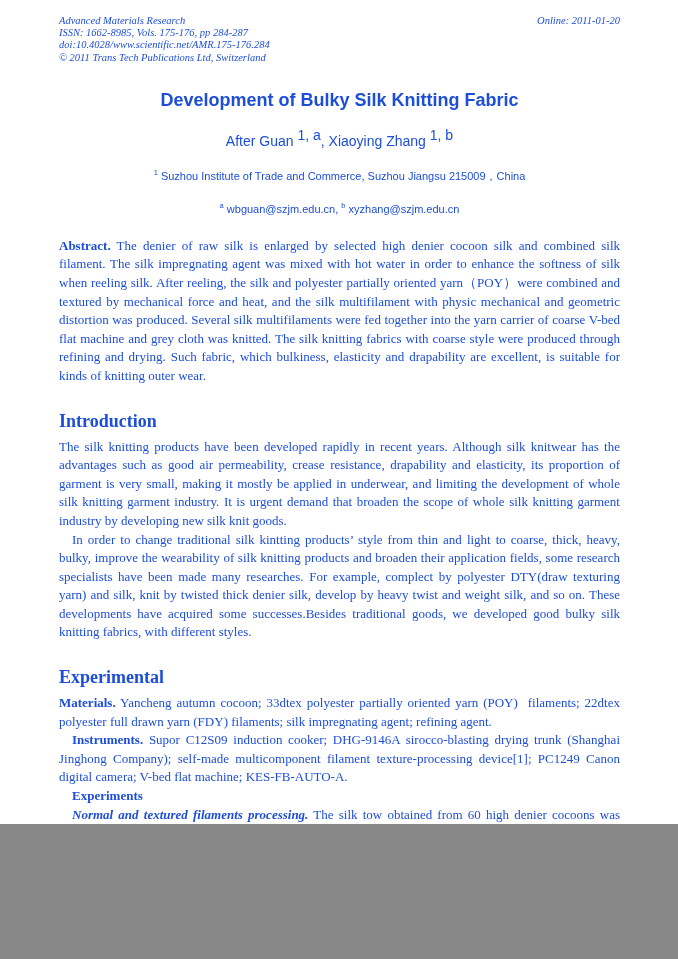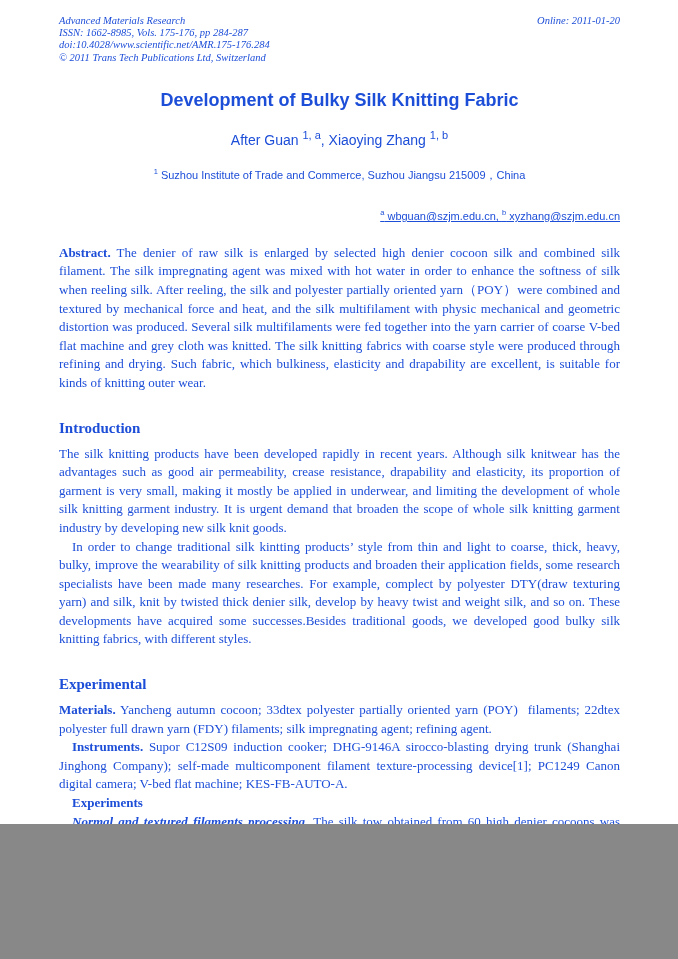--- a/index.html
+++ b/index.html
@@ -36,36 +36,35 @@
     font-size: 18px;
     line-height: 18px;
   }
   .authors {
     margin-top: 18px;
     text-align: center;
     font-family: "Liberation Sans", sans-serif;
     font-size: 14px;
     line-height: 17px;
   }
-  .authors sup { font-size: 11px; }
+  .authors sup { font-size: 14px; }
   .affiliation {
     margin-top: 17px;
     text-align: center;
     font-family: "Liberation Sans", sans-serif;
     font-size: 11px;
     line-height: 13px;
   }
   .affiliation sup, .emails sup { font-size: 7.5px; }
   .emails {
-    margin-top: 24px;
-    text-align: right;
+    margin-top: 16px;
+    text-align: center;
     font-family: "Liberation Sans", sans-serif;
     font-size: 11px;
     line-height: 13px;
-    text-decoration: underline;
   }
 
   
   .keywords {
     margin-top: 29px;
     font-family: "Liberation Sans", sans-serif;
     font-size: 11.5px;
     line-height: 14px;
   }
   .keywords .kw-label { font-weight: bold; }
@@ -73,21 +72,21 @@
   
   .para {
     font-size: 13px;
     line-height: 18.6px;
     text-align: justify;
     margin: 0;
   }
   .abstract { margin-top: 21px; }
   .sec-heading {
     margin-top: 27px;
-    font-size: 15px;
+    font-size: 18px;
     font-weight: bold;
     line-height: 16px;
   }
   .after-heading { margin-top: 9px; }
   .indent { text-indent: 13px; }
   .bold-lead { font-weight: bold; }
   .bold-italic-lead { font-weight: bold; font-style: italic; }
   .subhead-line { font-weight: bold; }
   .justify-last { text-align-last: justify; }
 </style>

